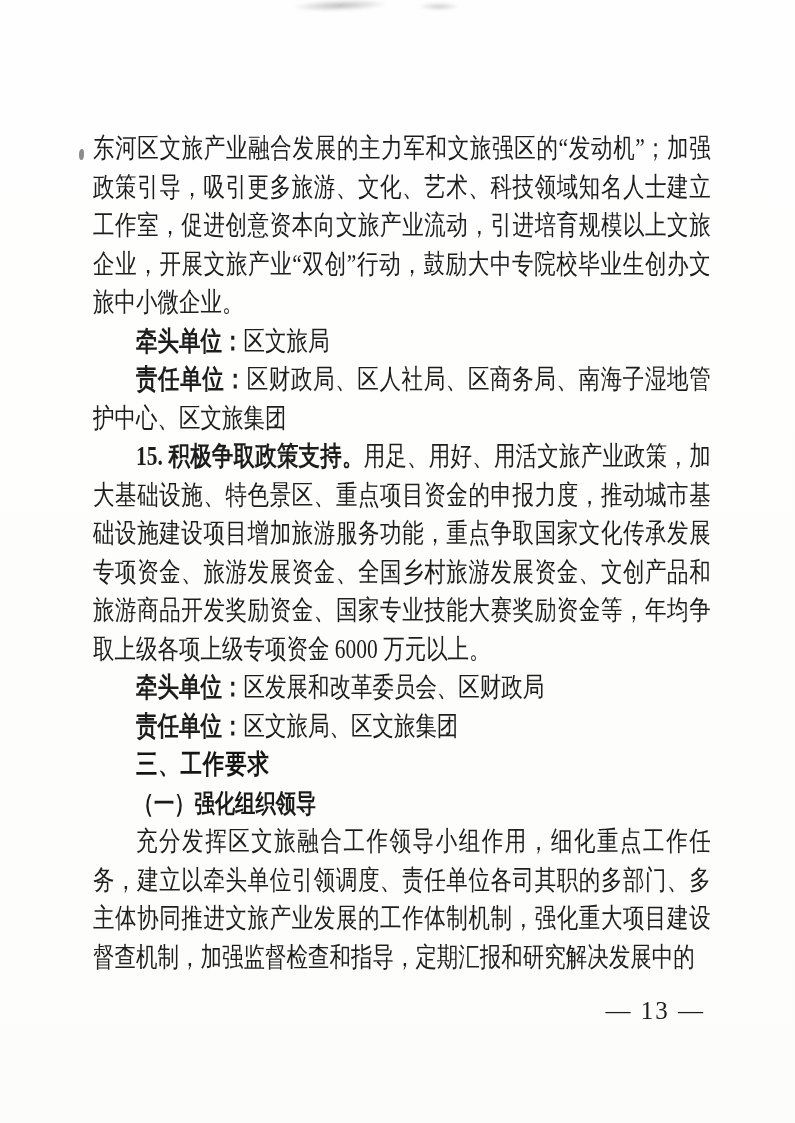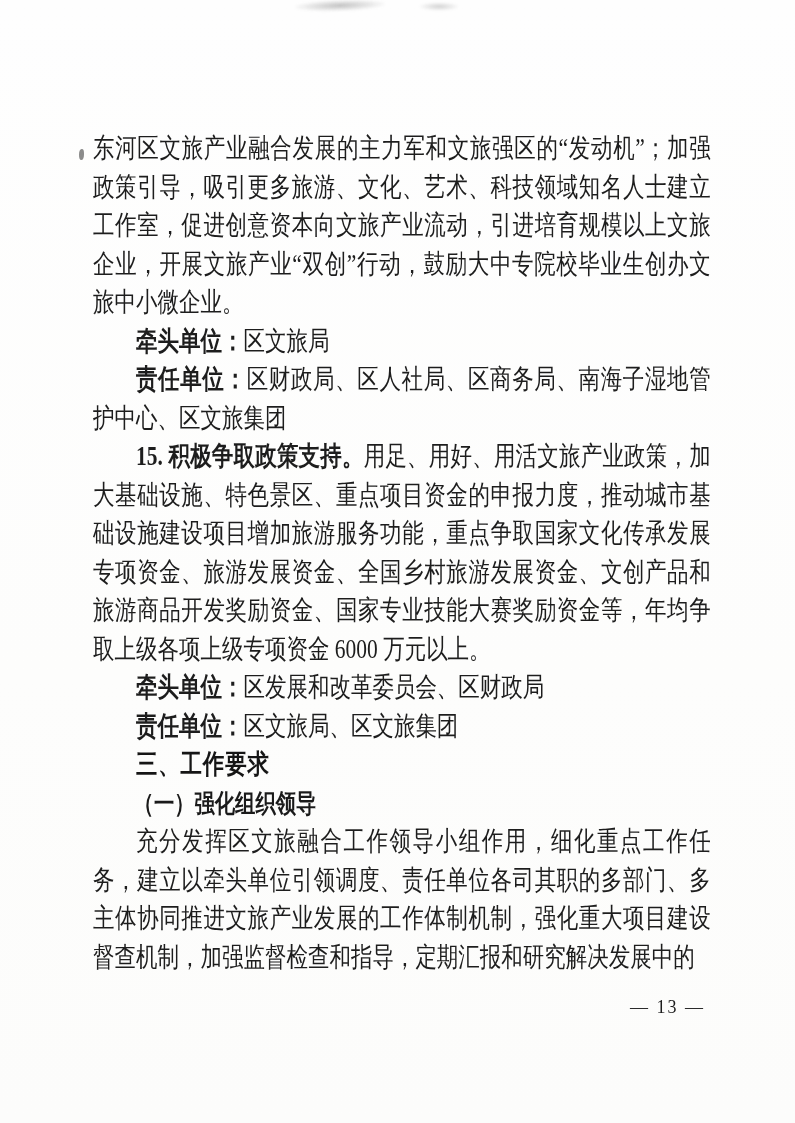--- a/index.html
+++ b/index.html
@@ -70,21 +70,21 @@
   .h2 {
     font-family: "Liberation Sans", "DejaVu Sans", sans-serif;
     font-weight: bold;
     font-size: 25.5px;
     color: #1a1a1a;
   }
   .page-number {
     position: absolute;
     top: 997px;
     right: 90px;
-    font-size: 18px;
+    font-size: 25px;
     letter-spacing: 2px;
     color: #1d1d1d;
     font-family: "Liberation Serif", "DejaVu Serif", serif;
   }
 </style>
 </head>
 <body>
 
 <div class="page">
 

